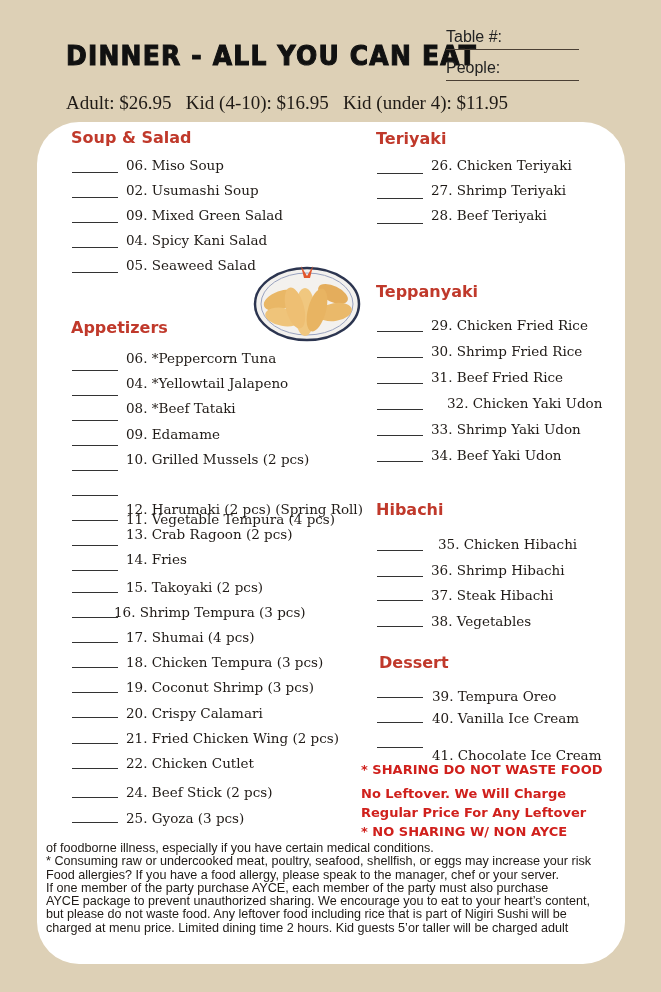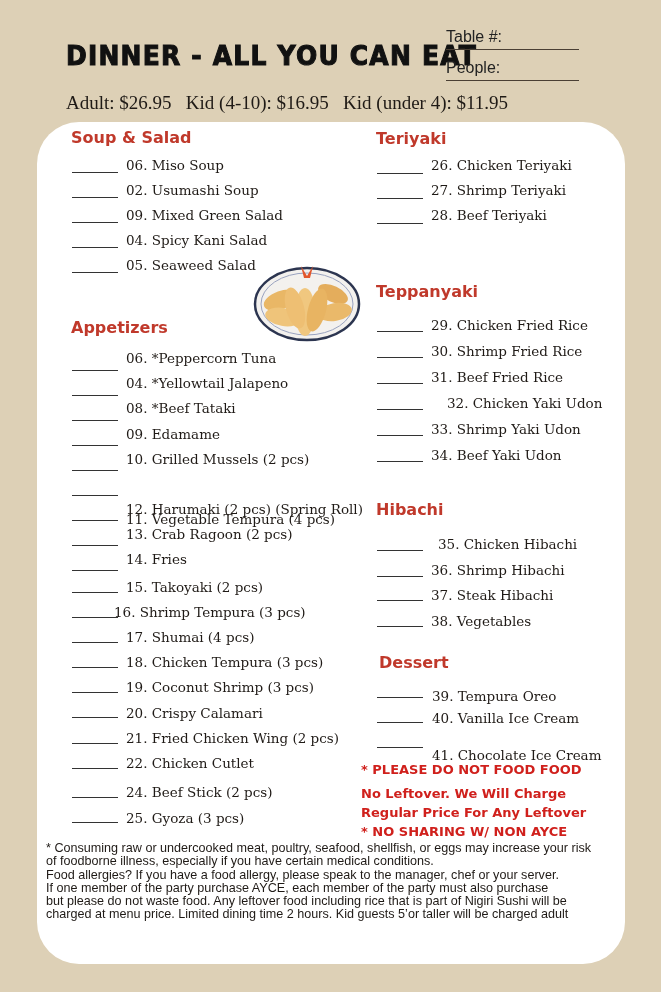--- a/index.html
+++ b/index.html
@@ -57,30 +57,31 @@
   <ellipse cx="28" cy="38" rx="18" ry="9" fill="#e9b766" transform="rotate(-20 28 38)"></ellipse>
   <ellipse cx="30" cy="55" rx="18" ry="9" fill="#efc47a" transform="rotate(10 30 55)"></ellipse>
   <ellipse cx="80" cy="32" rx="16" ry="8" fill="#e4ad5c" transform="rotate(25 80 32)"></ellipse>
   <ellipse cx="82" cy="50" rx="17" ry="9" fill="#eab96a" transform="rotate(-10 82 50)"></ellipse>
   <ellipse cx="52" cy="50" rx="10" ry="24" fill="#f0c77f"></ellipse>
   <ellipse cx="64" cy="48" rx="9" ry="22" fill="#e8b462" transform="rotate(15 64 48)"></ellipse>
   <ellipse cx="42" cy="46" rx="9" ry="21" fill="#eebf73" transform="rotate(-15 42 46)"></ellipse>
   <path d="M48 4 L54 14 L60 4 L57 16 L51 16 Z" fill="#e2572c"></path>
 </svg>
 
-<div class="warn" style="top:762px">* PLEASE DO NOT FOOD FOOD</div>
+<div class="warn" style="top:762px">* SHARING DO NOT WASTE FOOD</div>
 <div class="warn" style="top:786px">No Leftover. We Will Charge</div>
 <div class="warn" style="top:805px">Regular Price For Any Leftover</div>
 <div class="warn" style="top:824px">* NO SHARING W/ NON AYCE</div>
 
 <div class="footnote">
+  <div>   of foodborne illness, especially if you have certain medical conditions.</div>
   <div>* Consuming raw or undercooked meat, poultry, seafood, shellfish, or eggs may increase your risk</div>
-  <div>   of foodborne illness, especially if you have certain medical conditions.</div>
   <div>   Food allergies? If you have a food allergy, please speak to the manager, chef or your server.</div>
   <div>   If one member of the party purchase AYCE, each member of the party must also purchase</div>
+  <div>   AYCE package to prevent unauthorized sharing. We encourage you to eat to your heart’s content,</div>
   <div>   but please do not waste food. Any leftover food including rice that is part of Nigiri Sushi will be</div>
   <div>   charged at menu price. Limited dining time 2 hours. Kid guests 5’or taller will be charged adult</div>
 </div>
 
 <div id="rows">
     <div class="blank" style="left: 72px; top: 172px;"></div>
     <div class="item" style="left: 126px; top: 157px;">06. Miso Soup</div>
     <div class="blank" style="left: 72px; top: 197px;"></div>
     <div class="item" style="left: 126px; top: 182px;">02. Usumashi Soup</div>
     <div class="blank" style="left: 72px; top: 222px;"></div>

